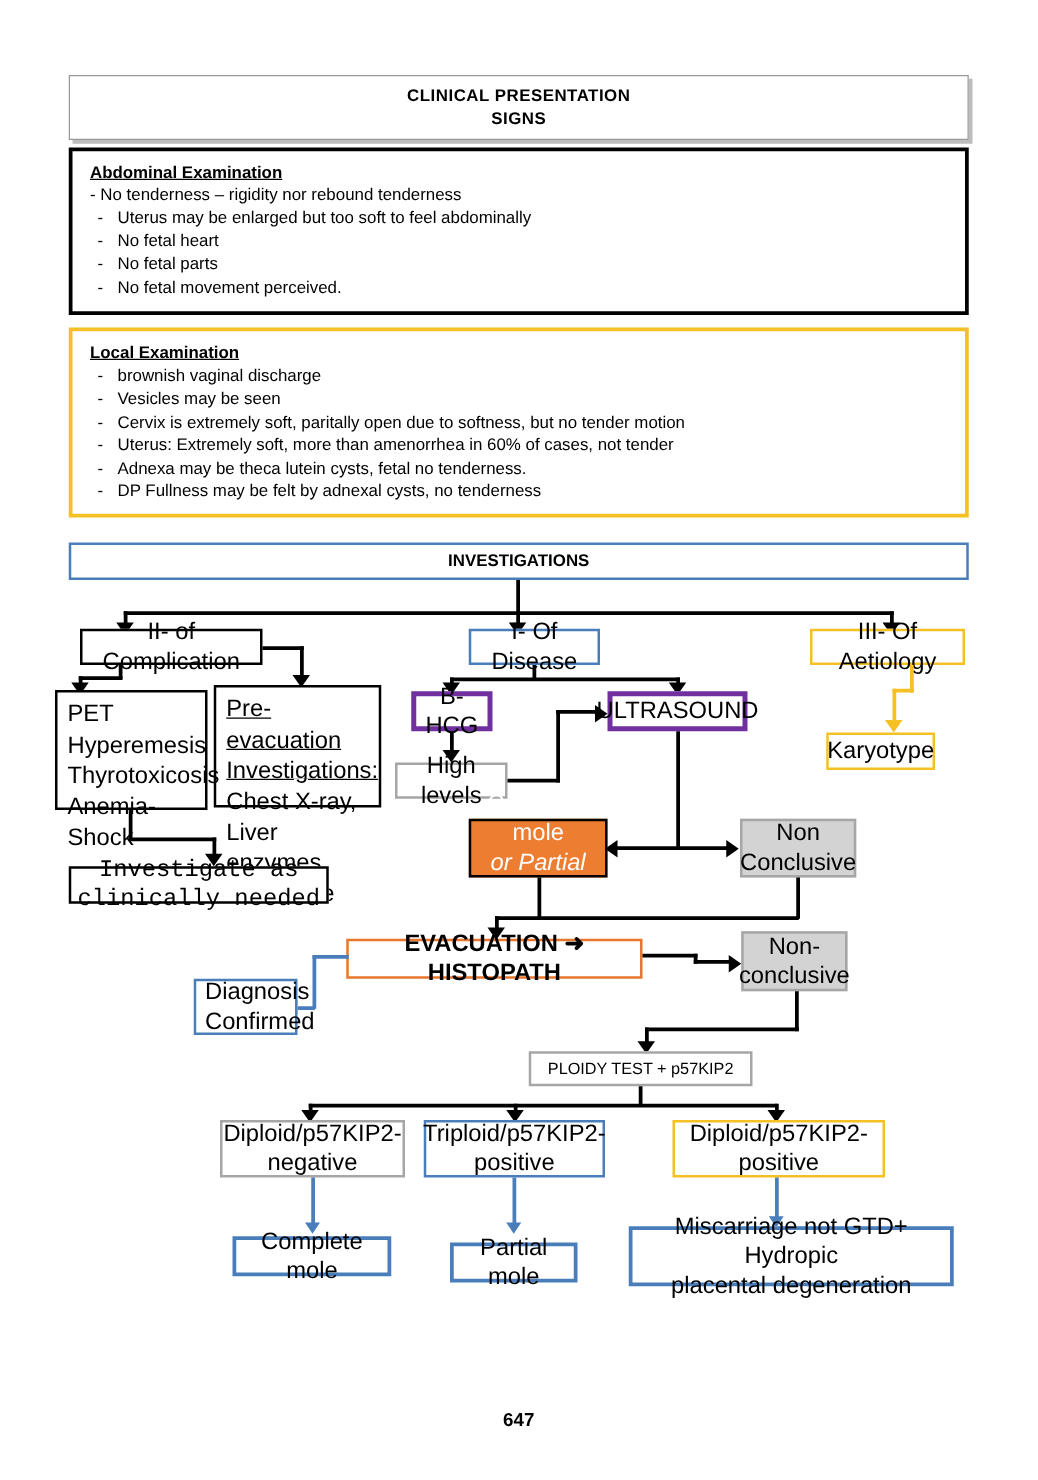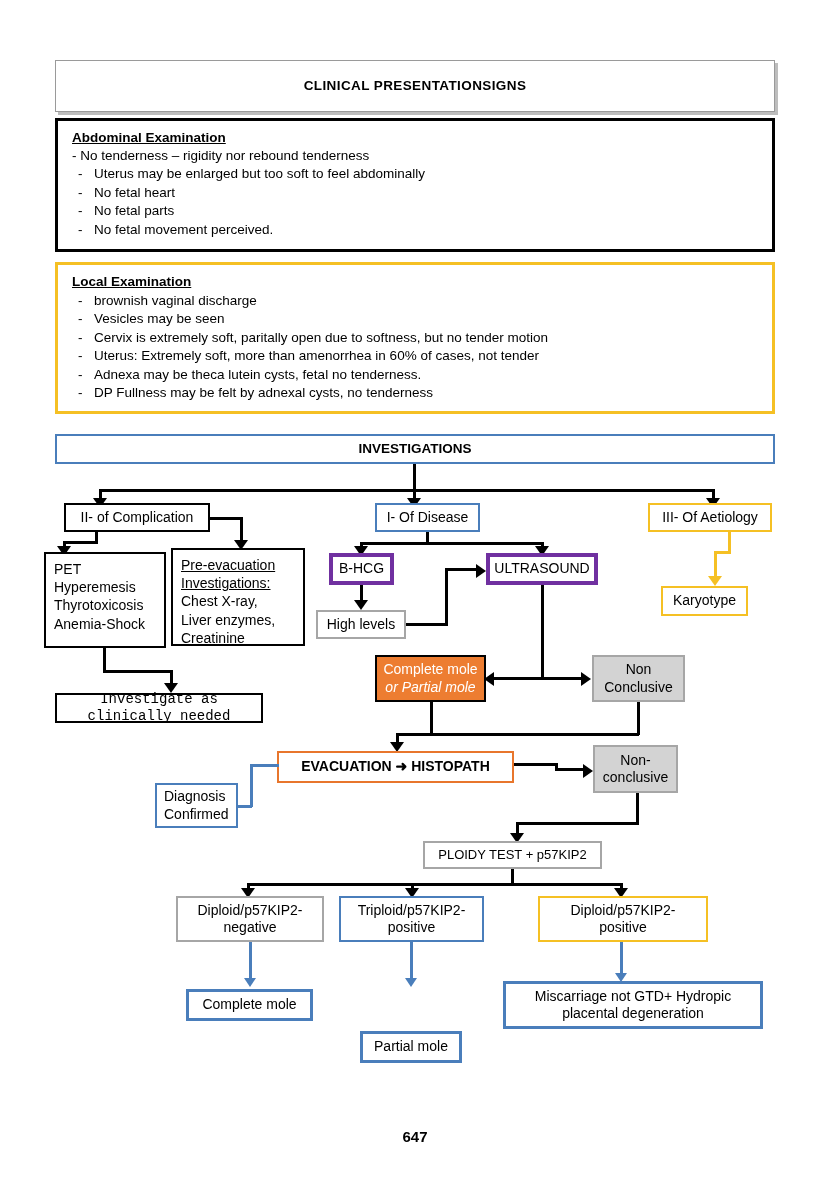--- a/index.html
+++ b/index.html
@@ -17,21 +17,21 @@
 
   
   .box{
     position:absolute;
     box-sizing:border-box;
     display:flex;
     align-items:center;
     justify-content:center;
     text-align:center;
     background:#ffffff;
-    font-size:14px;
+    font-size:19px;
     line-height:1.22;
     padding:2px 5px;
   }
   .box.topleft{ align-items:flex-start; justify-content:flex-start; text-align:left; }
 
   .bk{ border:2px solid #000000; }           
   .bk3{ border:3px solid #000000; }
   .blu{ border:2.5px solid #4A7EBB; }        
   .ylw{ border:2.5px solid #F5C024; }        
   .gry{ border:2px solid #A6A6A6; }          
@@ -42,21 +42,21 @@
   .fill-orange{ background:#ED7D31; color:#ffffff; }
 
   
   #title-banner{
     position:absolute;
     left:55px; top:60px; width:720px; height:52px;
     border:1.5px solid #9a9a9a;
     background:#ffffff;
     box-shadow:3px 3px 0 0 #bdbdbd;
     box-sizing:border-box;
-    display:flex; 
+    display:flex; flex-direction:column;
     align-items:center; justify-content:center;
     font-weight:bold; font-size:13.5px; letter-spacing:.4px;
     line-height:1.35;
   }
 
   
   .panel{
     position:absolute;
     box-sizing:border-box;
     background:#fff;
@@ -310,21 +310,21 @@
   <div class="arw bdown" style="left:244px; top:978px;"></div>
   <div class="ln bv" style="left:410px; top:942px; height:40px;"></div>
   <div class="arw bdown" style="left:405px; top:978px;"></div>
   <div class="ln bv" style="left:620px; top:942px; height:35px;"></div>
   <div class="arw bdown" style="left:615px; top:973px;"></div>
 
   <div class="box blu" style="left:186px; top:989px; width:127px; height:32px; border-width:3px;">
     <span>Complete mole</span>
   </div>
 
-  <div class="box blu" style="left:360px; top:1031px; width:102px; height:32px; border-width:3px;text-align:right;">
+  <div class="box blu" style="left:360px; top:994px; width:102px; height:32px; border-width:3px;">
     <span>Partial mole</span>
   </div>
 
   <div class="box blu ml" style="left:503px; top:981px; width:260px; height:48px; border-width:3px;">
     <span>Miscarriage not GTD+ Hydropic
 placental degeneration</span>
   </div>
 
   <div class="ln yv" style="left:728px; top:532px; height:22px;"></div>
   <div class="ln yh" style="left:714px; top:551px; width:17px;"></div>

